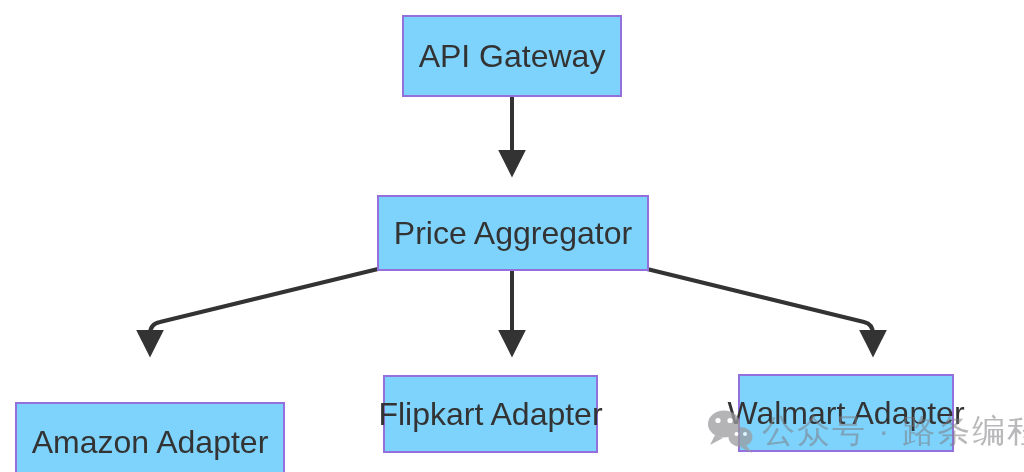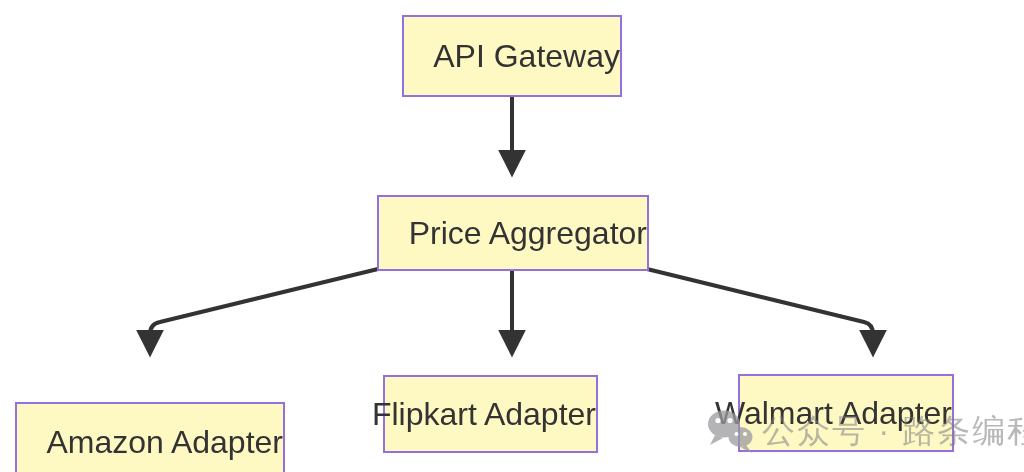--- a/index.html
+++ b/index.html
@@ -18,26 +18,26 @@
   .edges-layer {
     position: absolute;
     left: 0; top: 0;
     width: 1024px;
     height: 472px;
     z-index: 1;
   }
   .node {
     position: absolute;
     box-sizing: border-box;
-    background: #fef9c3;
+    background: #7dd3fc;
     border: 2px solid #9370DB;
     color: #333333;
     display: flex;
     align-items: center;
-    justify-content: flex-end;
+    justify-content: center;
     font-size: 32px;
     line-height: 1;
     z-index: 2;
     white-space: nowrap;
   }
   .node-api-gateway      { left: 402px; top: 15px;  width: 220px; height: 82px; }
   .node-price-aggregator { left: 377px; top: 195px; width: 272px; height: 76px; }
   .node-amazon-adapter   { left: 15px;  top: 374px; width: 270px; height: 80px; margin-top: 28px; }
   .node-flipkart-adapter { left: 383px; top: 375px; width: 215px; height: 78px; }
   .node-walmart-adapter  { left: 738px; top: 374px; width: 216px; height: 78px; }

